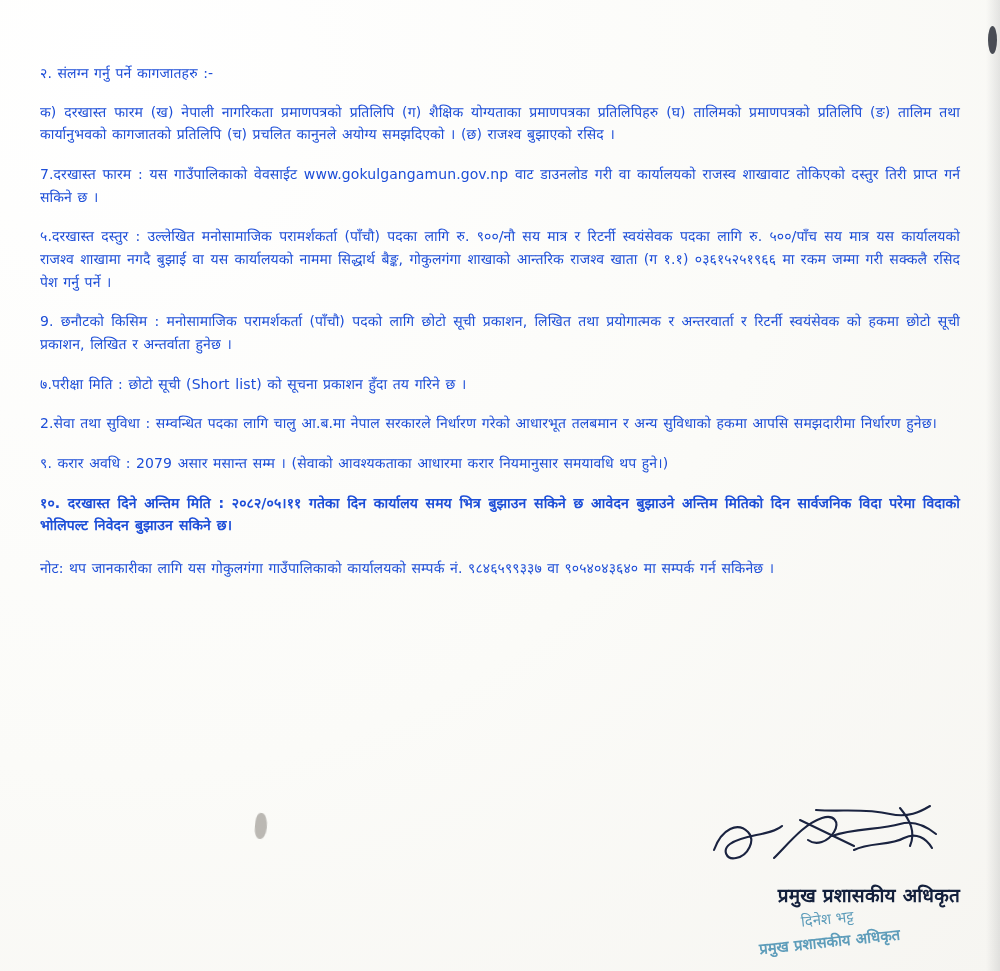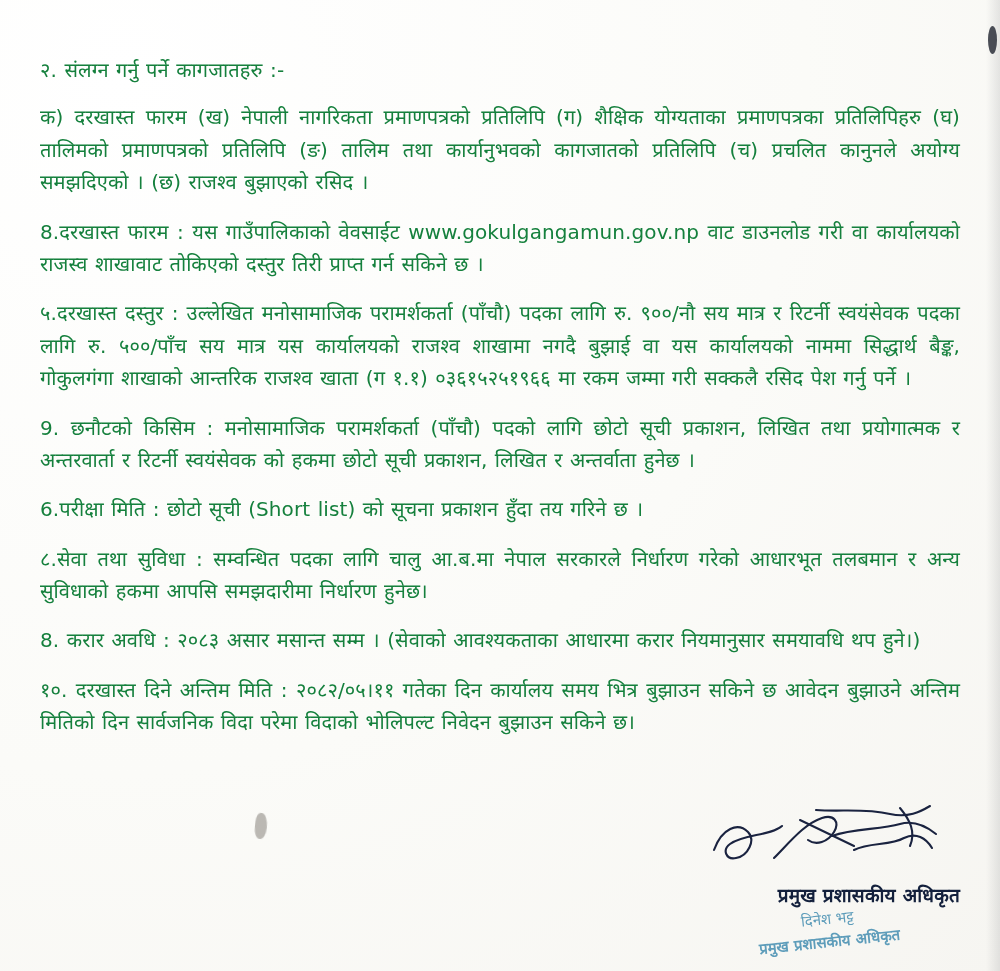--- a/index.html
+++ b/index.html
@@ -47,31 +47,31 @@
     opacity: 0.85;
   }
   .content {
     position: absolute;
     left: 0; top: 0;
     width: 1000px;
     padding: 46px 40px 0 40px;
     box-sizing: border-box;
   }
   .para {
-    font-size: 20px;
+    font-size: 14px;
     line-height: 1.62;
-    color: #15803d;
-    margin: 8px 0 17px 0;
+    color: #1d4ed8;
+    margin: 16px 0 17px 0;
     text-align: justify;
     text-justify: inter-word;
     letter-spacing: 0.1px;
     word-spacing: 1px;
   }
   .para.tight { margin-bottom: 15px; }
-  .b { font-weight: normal; }
+  .b { font-weight: bold; }
   .note { margin-top: 20px; }
 
   .sign-area {
     position: absolute;
     left: 0;
     top: 790px;
     width: 1000px;
     height: 181px;
   }
   .smudge {
@@ -125,34 +125,35 @@
   <div class="paper-tint"></div>
   <div class="scan-edge-right"></div>
   <div class="scan-blob"></div>
 
   <div class="content">
 
     <p class="para tight">२. संलग्न गर्नु पर्ने कागजातहरु :-</p>
     <p class="para">क) दरखास्त फारम (ख) नेपाली नागरिकता प्रमाणपत्रको प्रतिलिपि (ग) शैक्षिक योग्यताका प्रमाणपत्रका प्रतिलिपिहरु (घ) तालिमको प्रमाणपत्रको प्रतिलिपि (ङ) तालिम तथा कार्यानुभवको कागजातको प्रतिलिपि (च) प्रचलित कानुनले अयोग्य समझदिएको । (छ) राजश्व बुझाएको रसिद ।</p>
 
 
-    <p class="para">8.दरखास्त फारम : यस गाउँपालिकाको वेवसाईट www.gokulgangamun.gov.np वाट डाउनलोड गरी वा कार्यालयको राजस्व शाखावाट तोकिएको दस्तुर तिरी प्राप्त गर्न सकिने छ ।</p>
+    <p class="para">7.दरखास्त फारम : यस गाउँपालिकाको वेवसाईट www.gokulgangamun.gov.np वाट डाउनलोड गरी वा कार्यालयको राजस्व शाखावाट तोकिएको दस्तुर तिरी प्राप्त गर्न सकिने छ ।</p>
 
     <p class="para">५.दरखास्त दस्तुर : उल्लेखित मनोसामाजिक परामर्शकर्ता (पाँचौ) पदका लागि रु. ९००/नौ सय मात्र र रिटर्नी स्वयंसेवक पदका लागि रु. ५००/पाँच सय मात्र यस कार्यालयको राजश्व शाखामा नगदै बुझाई वा यस कार्यालयको नाममा सिद्धार्थ बैङ्क, गोकुलगंगा शाखाको आन्तरिक राजश्व खाता (ग १.१) ०३६१५२५१९६६ मा रकम जम्मा गरी सक्कलै रसिद पेश गर्नु पर्ने ।</p>
 
     <p class="para">9. छनौटको किसिम : मनोसामाजिक परामर्शकर्ता (पाँचौ) पदको लागि छोटो सूची प्रकाशन, लिखित तथा प्रयोगात्मक र अन्तरवार्ता र रिटर्नी स्वयंसेवक को हकमा छोटो सूची प्रकाशन, लिखित र अन्तर्वाता हुनेछ ।</p>
 
-    <p class="para">6.परीक्षा मिति : छोटो सूची (Short list) को सूचना प्रकाशन हुँदा तय गरिने छ ।</p>
+    <p class="para">७.परीक्षा मिति : छोटो सूची (Short list) को सूचना प्रकाशन हुँदा तय गरिने छ ।</p>
 
-    <p class="para">८.सेवा तथा सुविधा : सम्वन्धित पदका लागि चालु आ.ब.मा नेपाल सरकारले निर्धारण गरेको आधारभूत तलबमान र अन्य सुविधाको हकमा आपसि समझदारीमा निर्धारण हुनेछ।</p>
+    <p class="para">2.सेवा तथा सुविधा : सम्वन्धित पदका लागि चालु आ.ब.मा नेपाल सरकारले निर्धारण गरेको आधारभूत तलबमान र अन्य सुविधाको हकमा आपसि समझदारीमा निर्धारण हुनेछ।</p>
 
-    <p class="para">8.  करार अवधि :  २०८३  असार मसान्त सम्म ।  (सेवाको आवश्यकताका आधारमा करार नियमानुसार समयावधि थप हुने।)</p>
+    <p class="para">९.  करार अवधि :  2079  असार मसान्त सम्म ।  (सेवाको आवश्यकताका आधारमा करार नियमानुसार समयावधि थप हुने।)</p>
 
     <p class="para b">१०. दरखास्त दिने अन्तिम मिति : २०८२/०५।११ गतेका दिन कार्यालय समय भित्र बुझाउन सकिने छ आवेदन बुझाउने अन्तिम मितिको दिन सार्वजनिक विदा परेमा विदाको भोलिपल्ट निवेदन बुझाउन सकिने छ।</p>
 
+    <p class="para note">नोट: थप जानकारीका लागि यस गोकुलगंगा गाउँपालिकाको कार्यालयको सम्पर्क नं. ९८४६५९९३३७ वा ९०५४०४३६४० मा सम्पर्क गर्न सकिनेछ ।</p>
   </div>
 
   <div class="sign-area">
     <div class="smudge"></div>
 
     <div class="signature">
       <svg width="250" height="80" viewBox="0 0 250 80" fill="none" stroke="#1a2340" stroke-width="2.1" stroke-linecap="round" stroke-linejoin="round">
         <path d="M10 48 C 18 26, 34 20, 44 30 C 52 38, 44 54, 32 56 C 22 58, 18 48, 26 42 C 40 32, 66 34, 78 24"></path>
         <path d="M70 56 C 86 40, 100 22, 118 16 C 130 12, 136 20, 130 30 C 124 40, 112 44, 104 38"></path>
         <path d="M112 8 C 136 10, 160 6, 186 12 C 204 16, 216 10, 226 4"></path>

